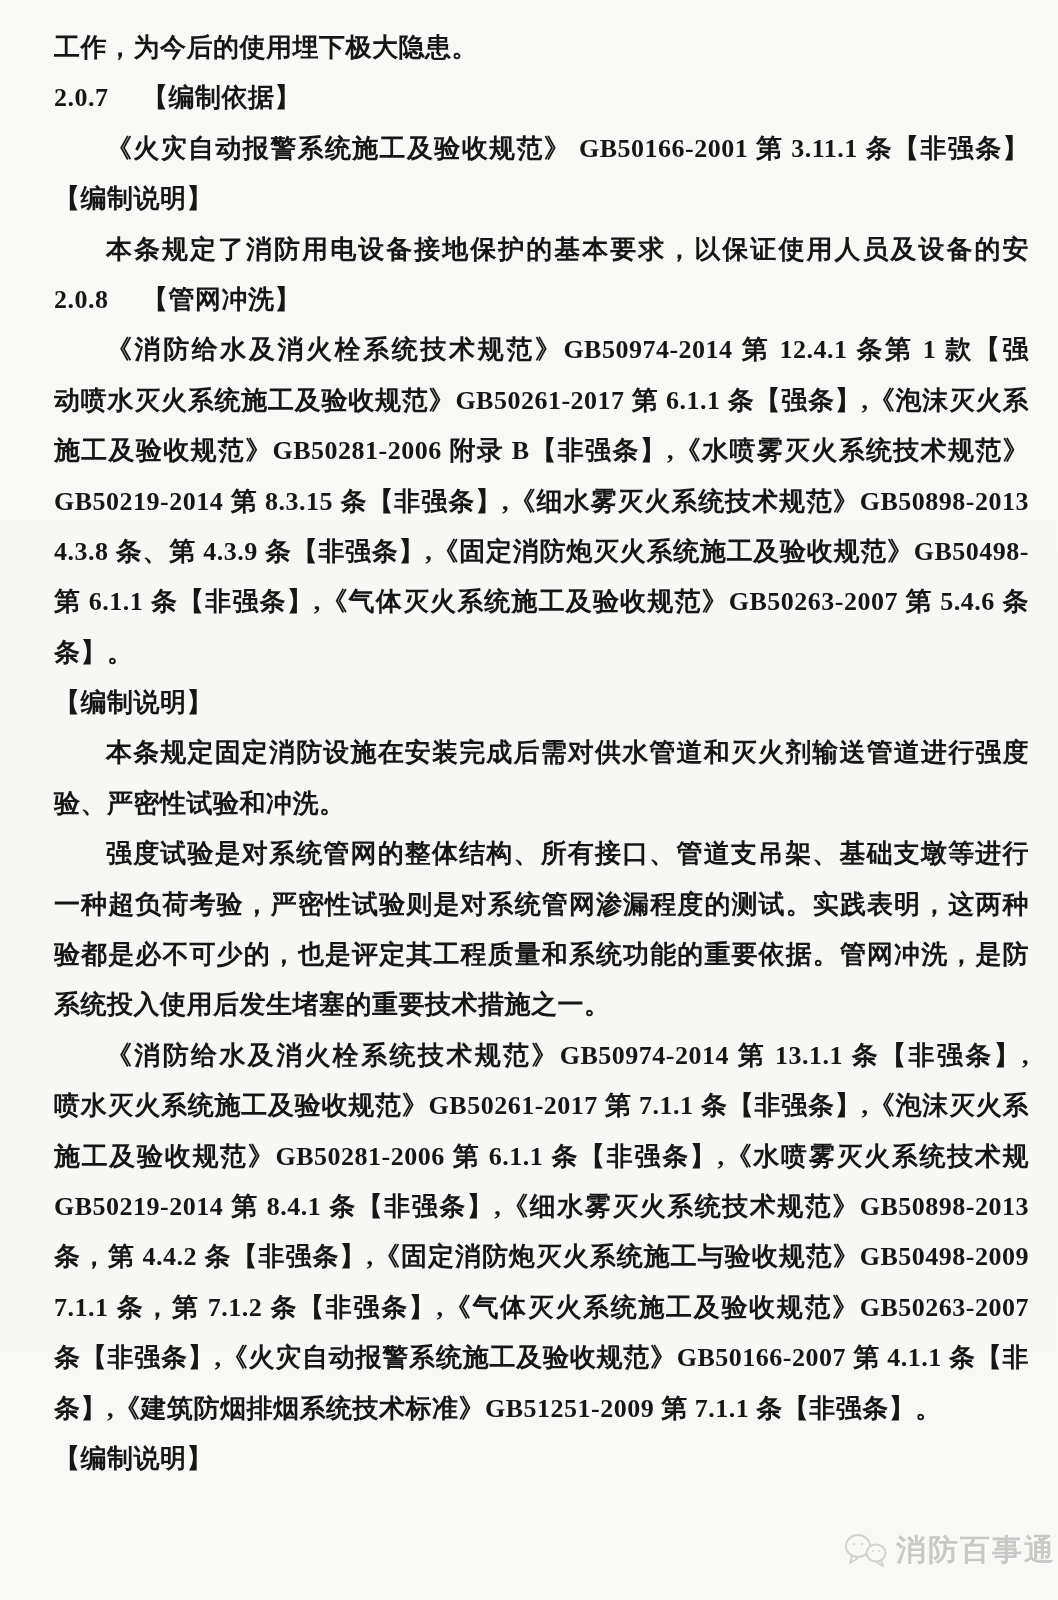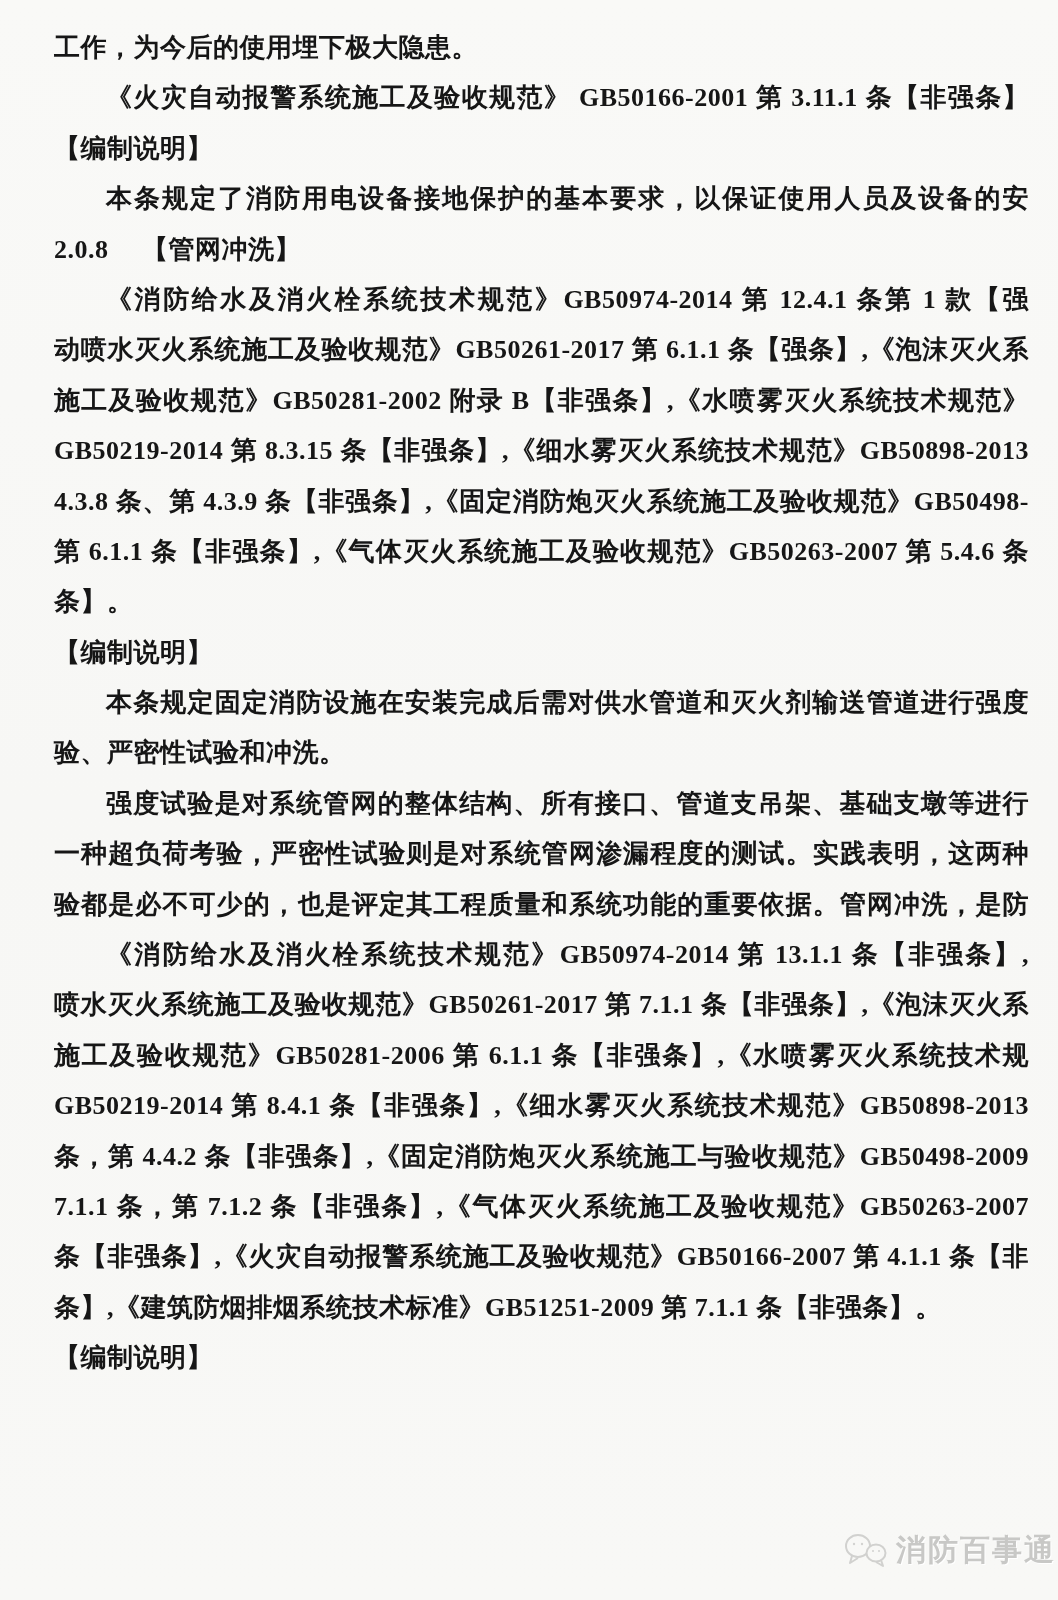--- a/index.html
+++ b/index.html
@@ -74,37 +74,39 @@
     color: #111;
   }
 </style>
 </head>
 <body>
 
 <div class="page">
 
   <div class="text-column">
     <div class="line">工作，为今后的使用埋下极大隐患。</div>
+    <div class="line">2.0.7　 【编制依据】</div>
     <div class="line indent just">《火灾自动报警系统施工及验收规范》 GB50166-2001 第 3.11.1 条【非强条】</div>
     <div class="line">【编制说明】</div>
     <div class="line indent just">本条规定了消防用电设备接地保护的基本要求，以保证使用人员及设备的安全。</div>
     <div class="line">2.0.8　 【管网冲洗】</div>
     <div class="line indent just">《消防给水及消火栓系统技术规范》GB50974-2014 第 12.4.1 条第 1 款【强条】,《自</div>
     <div class="line just">动喷水灭火系统施工及验收规范》GB50261-2017 第 6.1.1 条【强条】,《泡沫灭火系统</div>
-    <div class="line just">施工及验收规范》GB50281-2002 附录 B【非强条】,《水喷雾灭火系统技术规范》</div>
+    <div class="line just">施工及验收规范》GB50281-2006 附录 B【非强条】,《水喷雾灭火系统技术规范》</div>
     <div class="line just">GB50219-2014 第 8.3.15 条【非强条】,《细水雾灭火系统技术规范》GB50898-2013 第</div>
     <div class="line just">4.3.8 条、第 4.3.9 条【非强条】,《固定消防炮灭火系统施工及验收规范》GB50498-2009</div>
     <div class="line just">第 6.1.1 条【非强条】,《气体灭火系统施工及验收规范》GB50263-2007 第 5.4.6 条【强</div>
     <div class="line">条】。</div>
     <div class="line">【编制说明】</div>
     <div class="line indent just">本条规定固定消防设施在安装完成后需对供水管道和灭火剂输送管道进行强度试</div>
     <div class="line">验、严密性试验和冲洗。</div>
     <div class="line indent just">强度试验是对系统管网的整体结构、所有接口、管道支吊架、基础支墩等进行的</div>
     <div class="line just">一种超负荷考验，严密性试验则是对系统管网渗漏程度的测试。实践表明，这两种试</div>
     <div class="line just">验都是必不可少的，也是评定其工程质量和系统功能的重要依据。管网冲洗，是防止</div>
+    <div class="line">系统投入使用后发生堵塞的重要技术措施之一。</div>
     <div class="line indent just">《消防给水及消火栓系统技术规范》GB50974-2014 第 13.1.1 条【非强条】,《自动</div>
     <div class="line just">喷水灭火系统施工及验收规范》GB50261-2017 第 7.1.1 条【非强条】,《泡沫灭火系统</div>
     <div class="line just">施工及验收规范》GB50281-2006 第 6.1.1 条【非强条】,《水喷雾灭火系统技术规范》</div>
     <div class="line just">GB50219-2014 第 8.4.1 条【非强条】,《细水雾灭火系统技术规范》GB50898-2013 第 4.4.1</div>
     <div class="line just">条，第 4.4.2 条【非强条】,《固定消防炮灭火系统施工与验收规范》GB50498-2009 第</div>
     <div class="line just">7.1.1 条，第 7.1.2 条【非强条】,《气体灭火系统施工及验收规范》GB50263-2007 第 6.1.1</div>
     <div class="line just">条【非强条】,《火灾自动报警系统施工及验收规范》GB50166-2007 第 4.1.1 条【非强</div>
     <div class="line">条】,《建筑防烟排烟系统技术标准》GB51251-2009 第 7.1.1 条【非强条】。</div>
     <div class="line">【编制说明】</div>
   </div>

